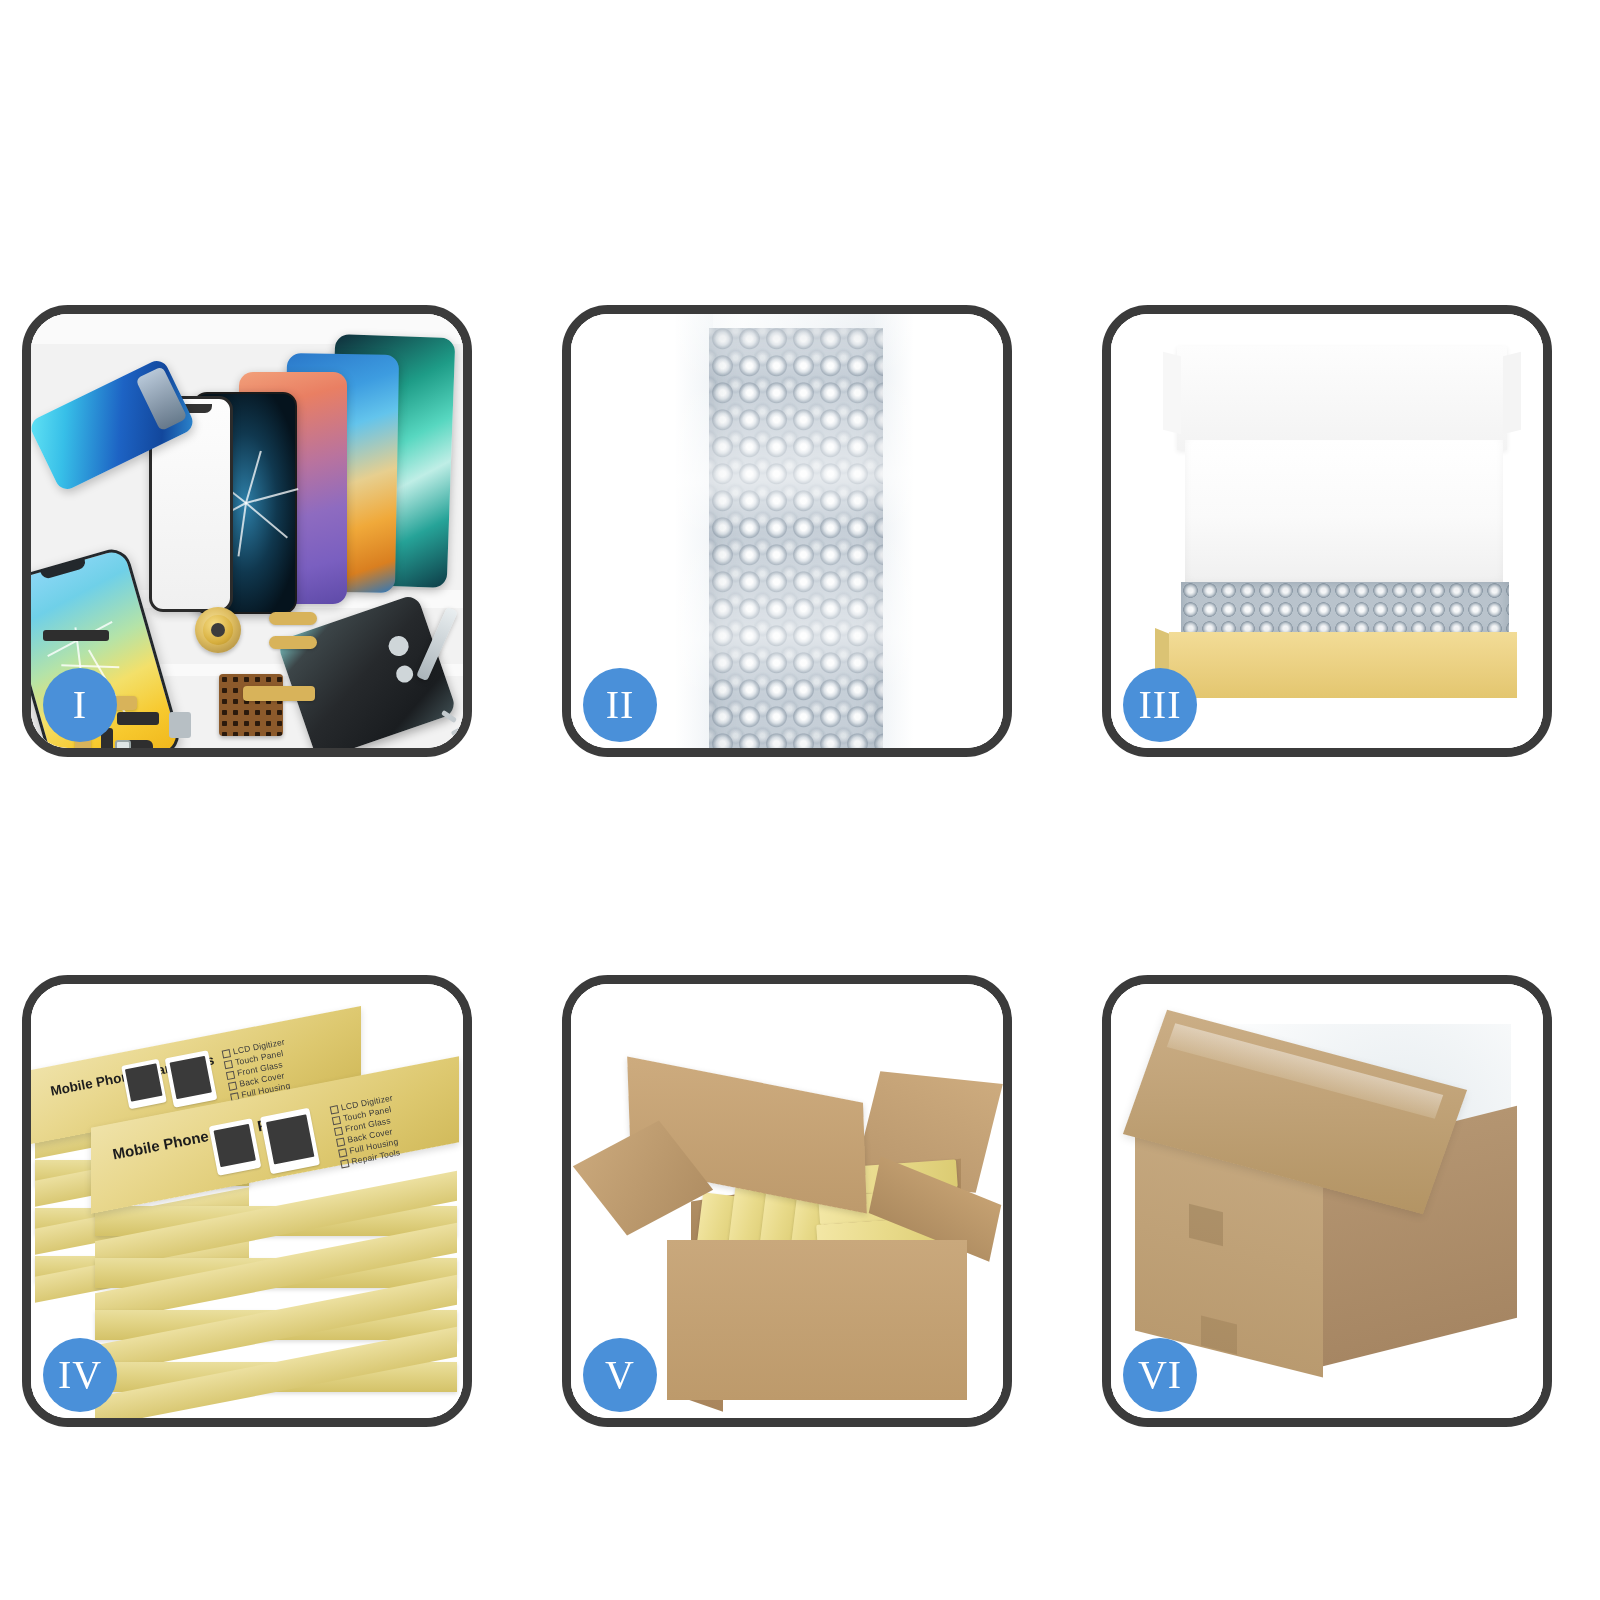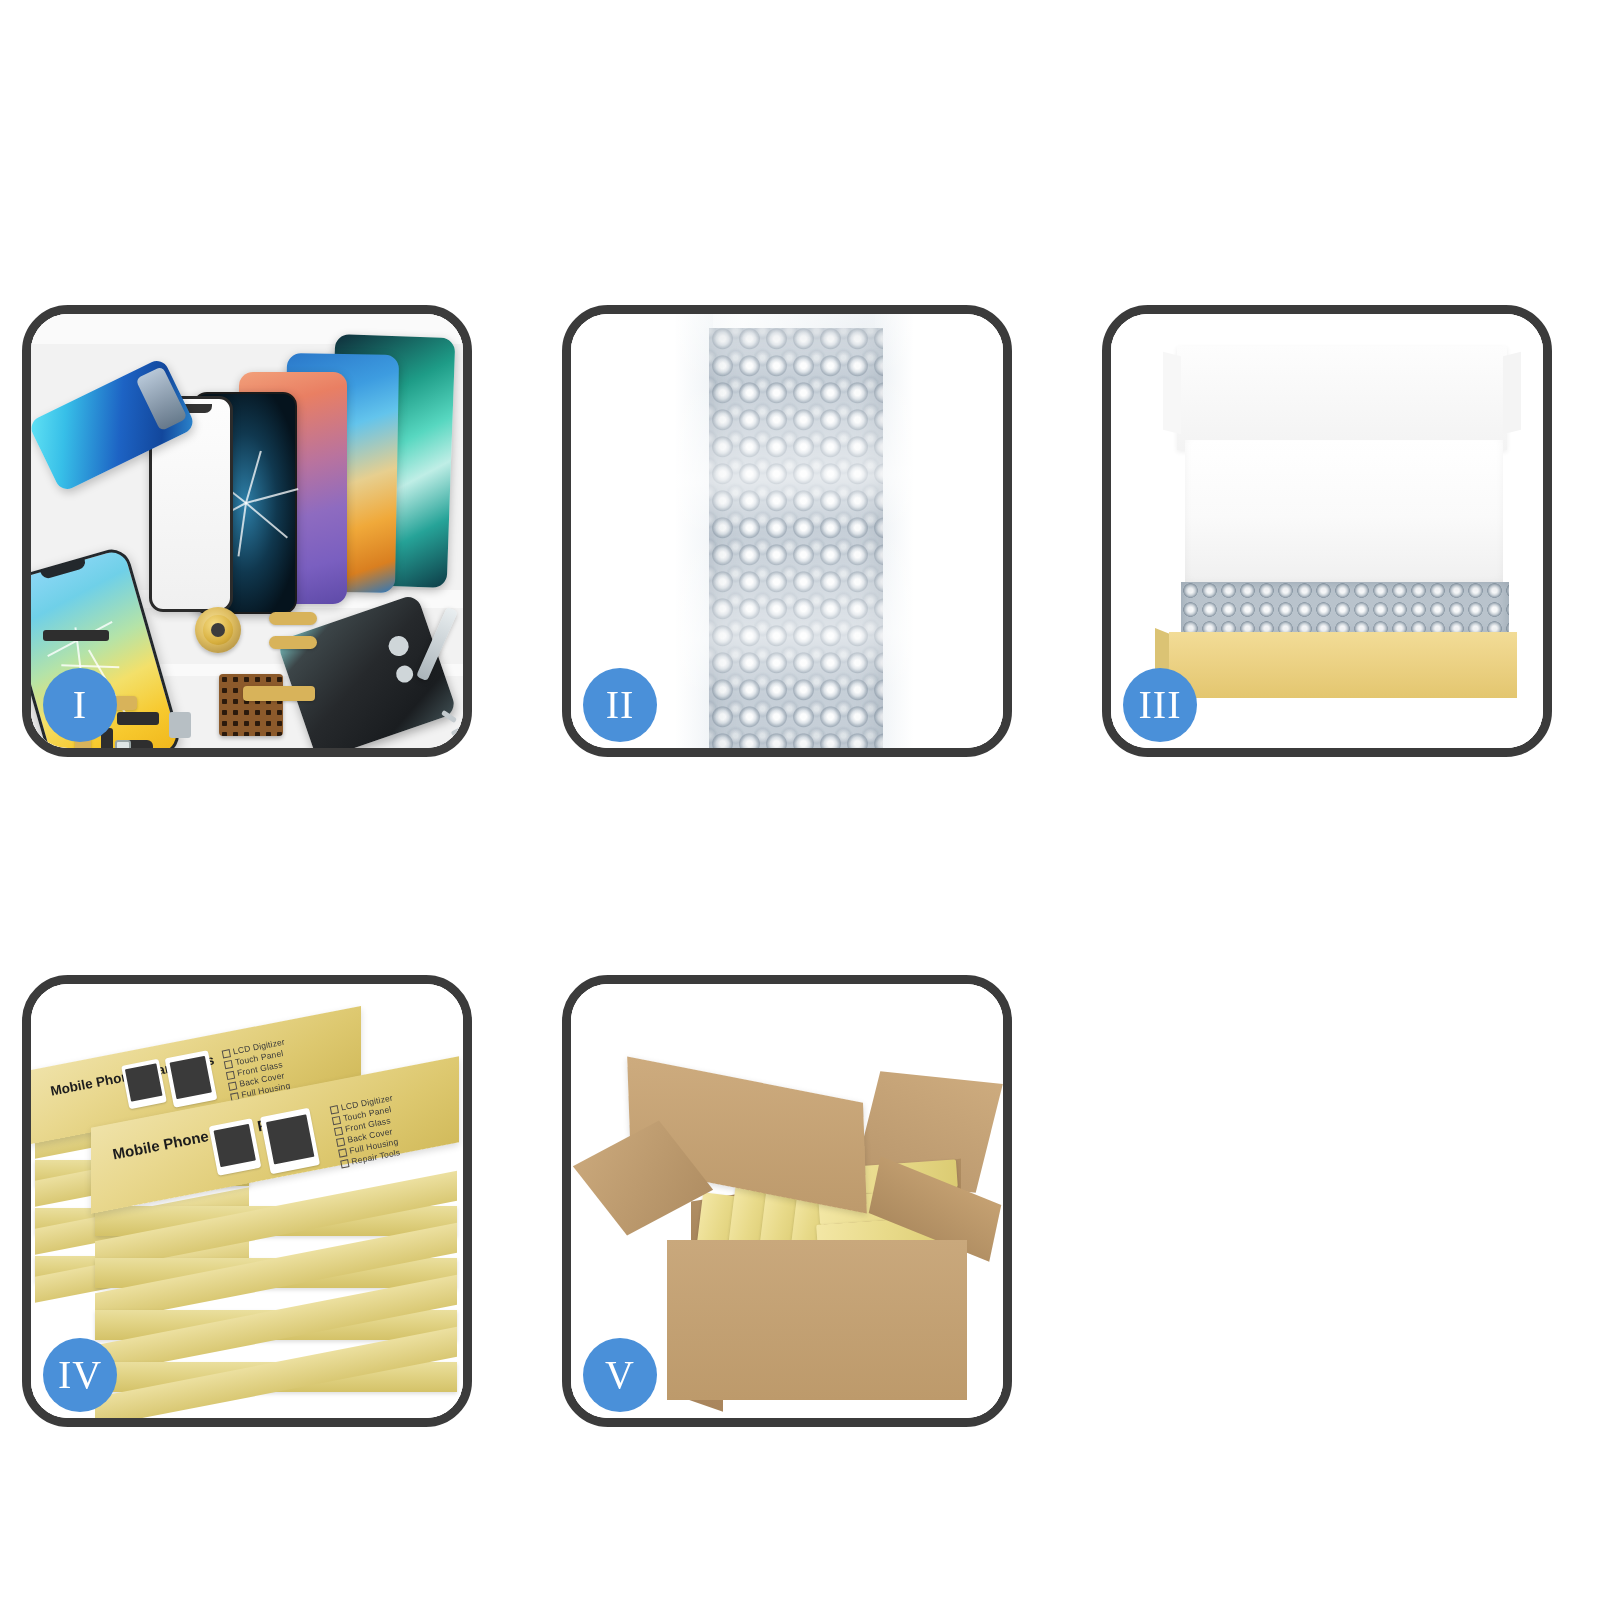--- a/index.html
+++ b/index.html
@@ -550,16 +550,30 @@
             <div class="ct-flapB"></div>
             <div class="ct-flapD"></div>
 
             <div class="ct-face-l"></div>
             <div class="ct-body"></div>
           </div>
         </div>
         <div class="badge">V</div>
       </div>
 
+      <div class="panel c2">
+        <div class="panel-inner">
+          <div class="scene-sealed">
+            <div class="sl-shadow"></div>
+            <div class="sl-left"></div>
+            <div class="sl-right"></div>
+            <div class="sl-top"></div>
+            <div class="sl-tape"></div>
+            <div class="sl-patchA"></div>
+            <div class="sl-patchB"></div>
+          </div>
+        </div>
+        <div class="badge">VI</div>
+      </div>
 
     </div>
   </div>
 </div>
 
 </body></html>

